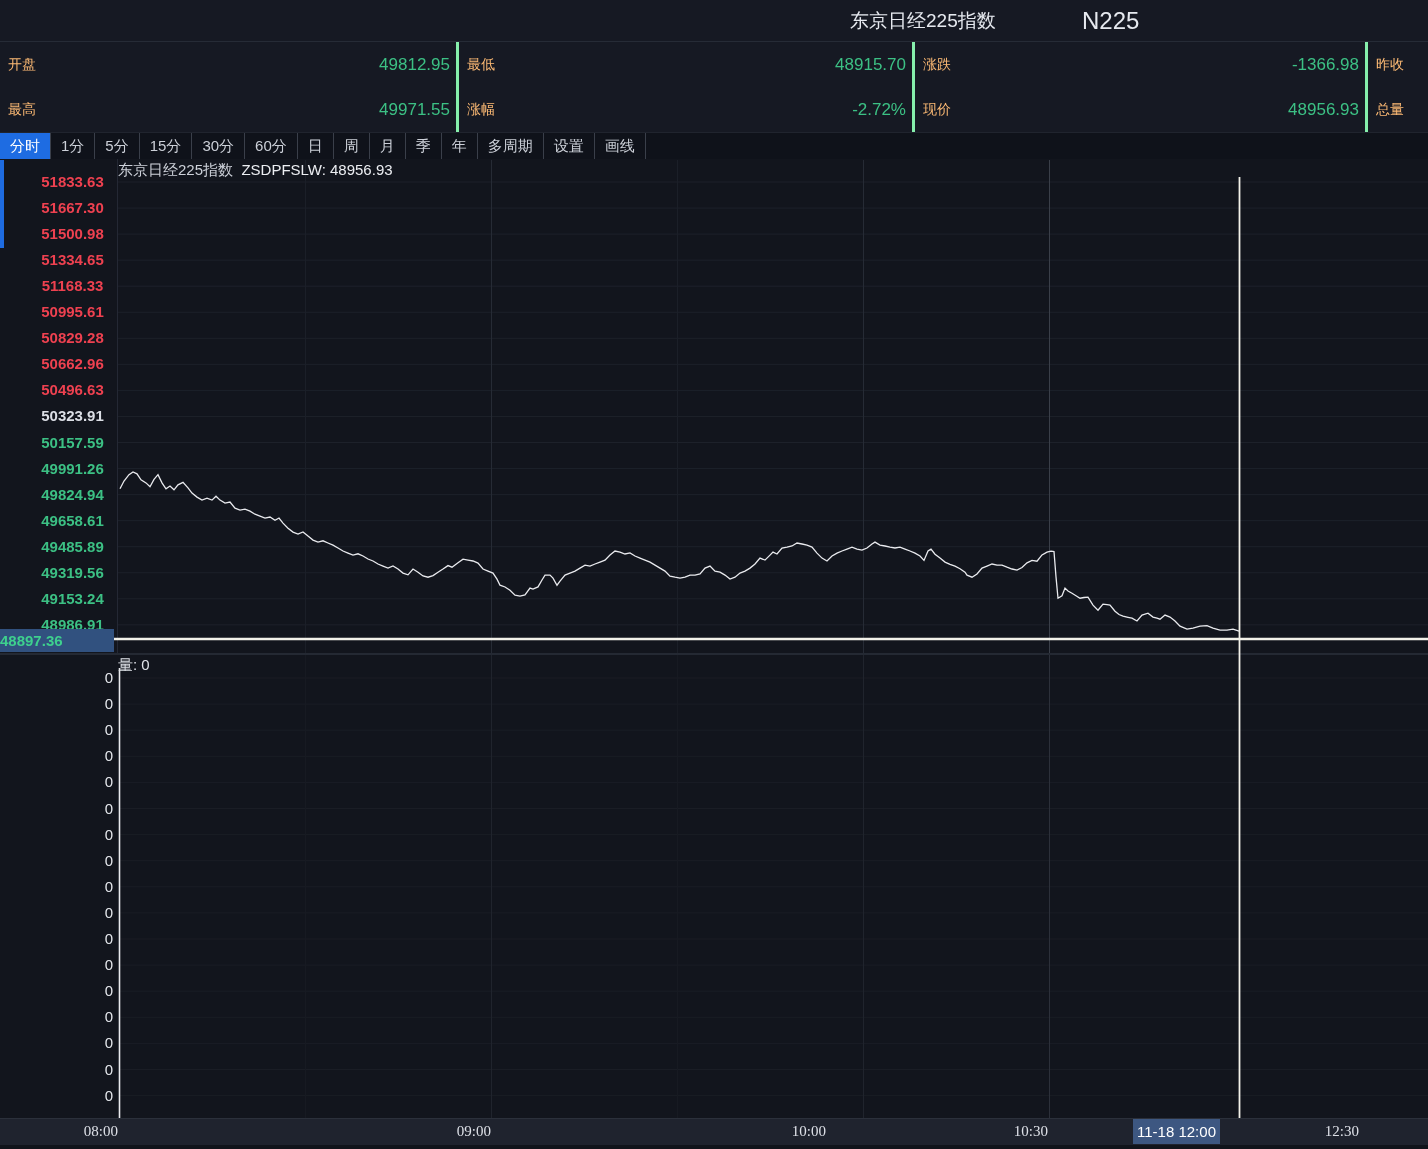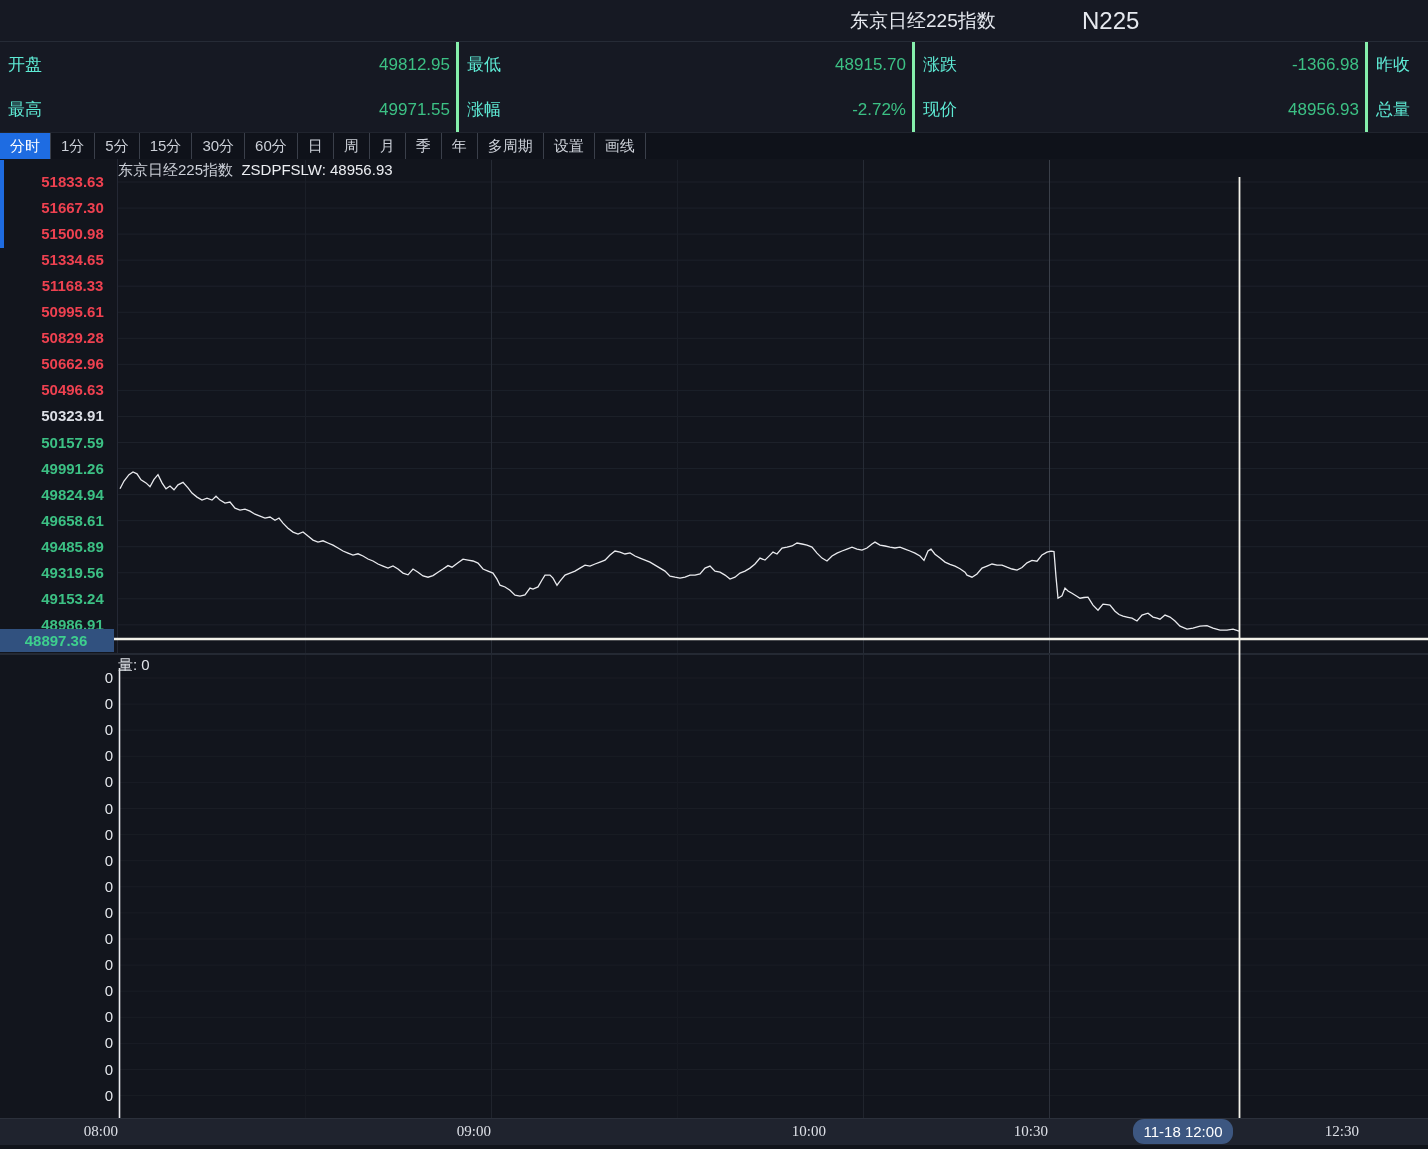--- a/index.html
+++ b/index.html
@@ -7,45 +7,45 @@
        font-family:"Liberation Sans",sans-serif;-webkit-font-smoothing:antialiased;}
   
   .titlebar{position:absolute;left:0;top:0;width:1428px;height:41px;background:#161923;border-bottom:1px solid #262b36;}
   .titlebar .title{position:absolute;left:850px;top:0;line-height:41px;font-size:19px;color:#e6e9ef;}
   .titlebar .symbol{position:absolute;left:1082px;top:0;line-height:41px;font-size:24px;color:#e6e9ef;}
   
   .stats{position:absolute;left:0;top:42px;width:1428px;height:90px;background:#161923;border-bottom:1px solid #20242e;
          display:grid;grid-template-columns:456px 456px 453px 63px;grid-auto-rows:45px;}
   .stat-cell{display:flex;justify-content:space-between;align-items:center;padding:0 6px 0 8px;border-left:3px solid #86efac;overflow:hidden;white-space:nowrap;}
   .stat-cell:nth-child(4n+1){border-left:none;}
-  .stat-label{color:#5eead4;font-size:17px;}
+  .stat-label{color:#fdba74;font-size:14px;}
   .stat-value{color:#3cc084;font-size:17px;}
   
   .tabbar{position:absolute;left:0;top:133px;width:1428px;height:26px;background:#0f121a;display:flex;align-items:stretch;}
   .tab{padding:0 10px;font-size:15px;color:#ccd0d8;display:flex;align-items:center;border-right:1px solid #3a3f4a;}
   .tab.active{background:#1e6ce2;color:#ffffff;}
   
   #chartSvg{position:absolute;left:0;top:159px;}
   .chart-title{position:absolute;left:118px;top:161px;font-size:15px;color:#cdd1d9;white-space:nowrap;z-index:5;}
   .chart-title .info{color:#eceef2;}
   .ylab{position:absolute;left:16px;width:113px;height:26px;line-height:26px;text-align:center;font-size:15px;font-weight:600;z-index:4;}
   .ylab.up{color:#ee4150;}
   .ylab.flat{color:#dcdfe6;}
   .ylab.down{color:#3cc084;}
   .vol-zero{position:absolute;left:0;width:113px;height:26px;line-height:26px;text-align:right;font-size:15px;color:#e4e7ec;z-index:4;}
   .vol-caption{position:absolute;left:118px;top:656px;font-size:15px;color:#e0e3e9;z-index:5;}
   .price-tag{position:absolute;left:0;top:629px;width:114px;height:23px;background:#31517f;color:#3ed08e;
-             font-size:15px;font-weight:600;line-height:23px;text-align:center;padding-right:2px;box-sizing:border-box;z-index:6;}
+             font-size:15px;font-weight:600;line-height:23px;text-align:left;padding-right:2px;box-sizing:border-box;z-index:6;}
   .vscroll{position:absolute;left:0;top:160px;width:4px;height:88px;background:#1e6be0;z-index:7;}
   
   .timebar{position:absolute;left:0;top:1118px;width:1428px;height:27px;background:#1f232e;border-top:1px solid #2b303b;box-sizing:border-box;z-index:3;}
   .bottom-strip{position:absolute;left:0;top:1145px;width:1428px;height:4px;background:#11141b;z-index:3;}
   .tlab{position:absolute;top:1118px;width:90px;height:27px;line-height:27px;text-align:right;font-size:15px;color:#dde0e7;z-index:4;font-family:Liberation Serif, serif;}
-  .time-tag{position:absolute;left:1133px;top:1119px;width:100px;height:25px;background:#3d5781;color:#ffffff;
-            font-size:15px;line-height:25px;text-align:center;z-index:6;border-radius:11px;}
+  .time-tag{position:absolute;left:1133px;top:1119px;width:87px;height:25px;background:#3d5781;color:#ffffff;
+            font-size:15px;line-height:25px;text-align:center;z-index:6;}
 </style>
 </head>
 <body>
 
 <div id="app">
 
   <div class="titlebar">
     <span class="title">东京日经225指数</span>
     <span class="symbol">N225</span>
   </div>

